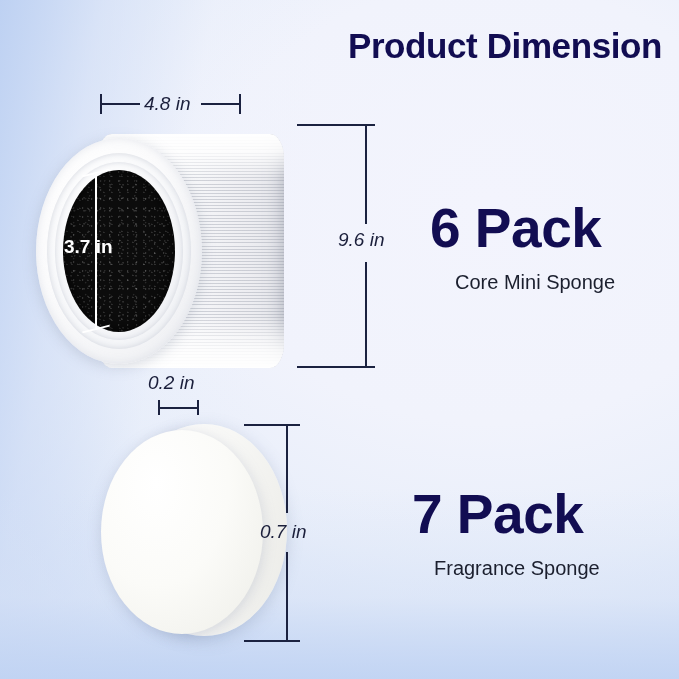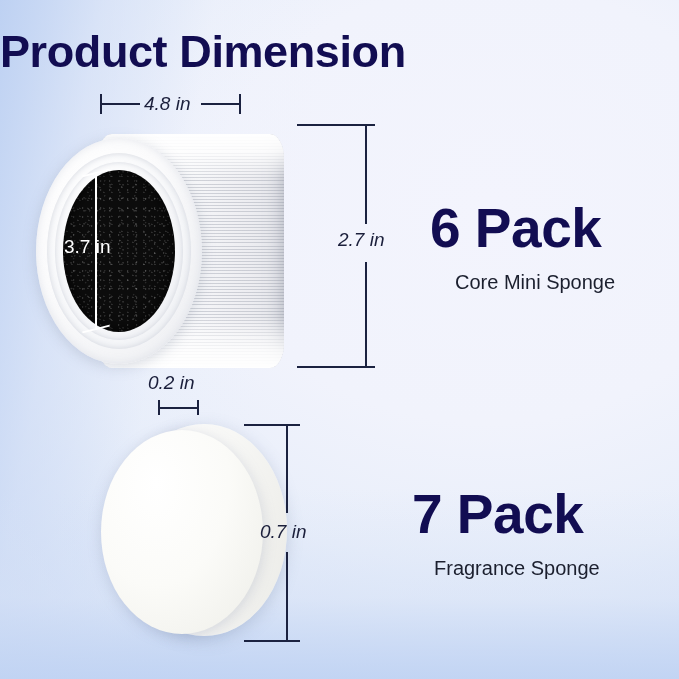--- a/index.html
+++ b/index.html
@@ -36,24 +36,24 @@
     background: linear-gradient(to bottom,
       rgba(255,255,255,0) 72%,
       rgba(213,225,246,0.45) 88%,
       rgba(192,211,243,0.92) 100%);
     pointer-events: none;
   }
 
   
   #page-title {
     position: absolute;
-    left: 0; right: 0;
+    left: 0; right: 17px;
     top: 26px;
-    text-align: left;
-    font-size: 45px;
+    text-align: right;
+    font-size: 35px;
     font-weight: bold;
     color: #120d52;
     letter-spacing: -0.4px;
     white-space: nowrap;
   }
 
   
   .dim-label {
     position: absolute;
     color: #1b1f3b;
@@ -175,20 +175,21 @@
     width: 28px; height: 2px;
     background: #ffffff;
     transform: rotate(-14deg);
   }
   #label-3-7 {
     position: absolute;
     left: 28px; top: 98px;
     color: #ffffff;
     font-size: 19px;
     white-space: nowrap;
+    font-weight: bold;
   }
 
   
   #sponge-assembly {
     position: absolute;
     left: 95px;
     top: 422px;
     width: 190px;
     height: 220px;
   }
@@ -247,21 +248,21 @@
     <div class="rule-h" style="left:102px; top:103px; width:38px;"></div>
     <div class="rule-h" style="left:201px; top:103px; width:39px;"></div>
     <div class="dim-label" style="left:144px; top:93px;">4.8 in</div>
   </div>
 
   <div>
     <div class="cap-h" style="left:297px; top:124px; width:78px;"></div>
     <div class="cap-h" style="left:297px; top:366px; width:78px;"></div>
     <div class="rule-v" style="left:365px; top:125px; height:99px;"></div>
     <div class="rule-v" style="left:365px; top:262px; height:105px;"></div>
-    <div class="dim-label" style="left:338px; top:229px;">2.7 in</div>
+    <div class="dim-label" style="left:338px; top:229px;">9.6 in</div>
   </div>
 
   <div id="filter-assembly">
     <div id="filter-body">
       <div id="filter-body-shade"></div>
     </div>
     <div id="filter-face">
       <div id="filter-ring-outer"></div>
       <div id="filter-ring-inner"></div>
       <div id="carbon-center"></div>

